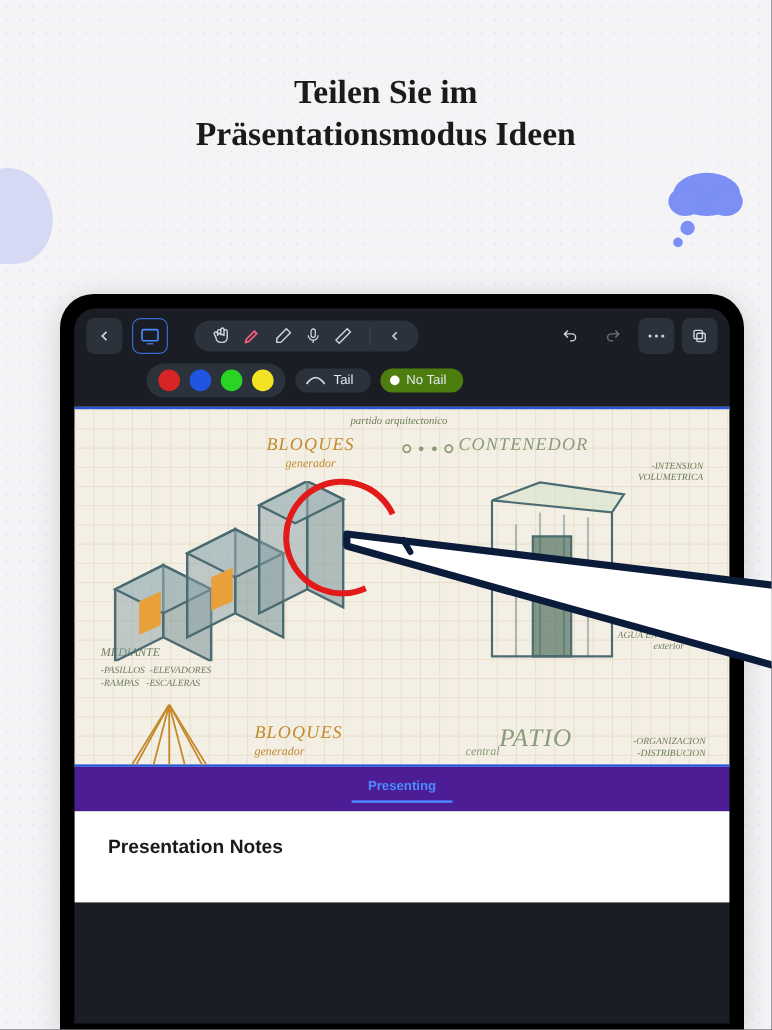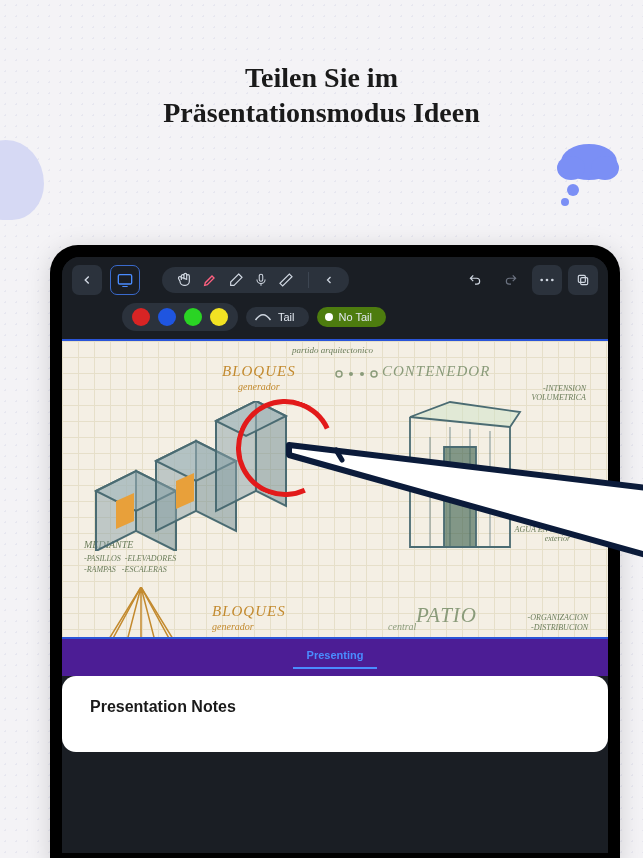--- a/index.html
+++ b/index.html
@@ -155,21 +155,20 @@
   .presenting-tab {
     color: #4a8cff;
     font-size: 11px;
     font-weight: 600;
     padding: 3px 14px 6px;
     border-bottom: 2px solid #4a8cff;
   }
   .notes-panel {
     background: #fff;
     padding: 22px 28px;
-    border-radius: 14px;
   }
   .notes-title { font-size: 16px; font-weight: 600; color: #1a1a1a; margin-bottom: 14px; }
   .notes-body { font-size: 13px; color: #6b7280; line-height: 1.7; }
 
   .stylus {
     position: absolute;
     left: 284px; top: 430px;
     width: 400px;
     z-index: 20;
     pointer-events: none;

